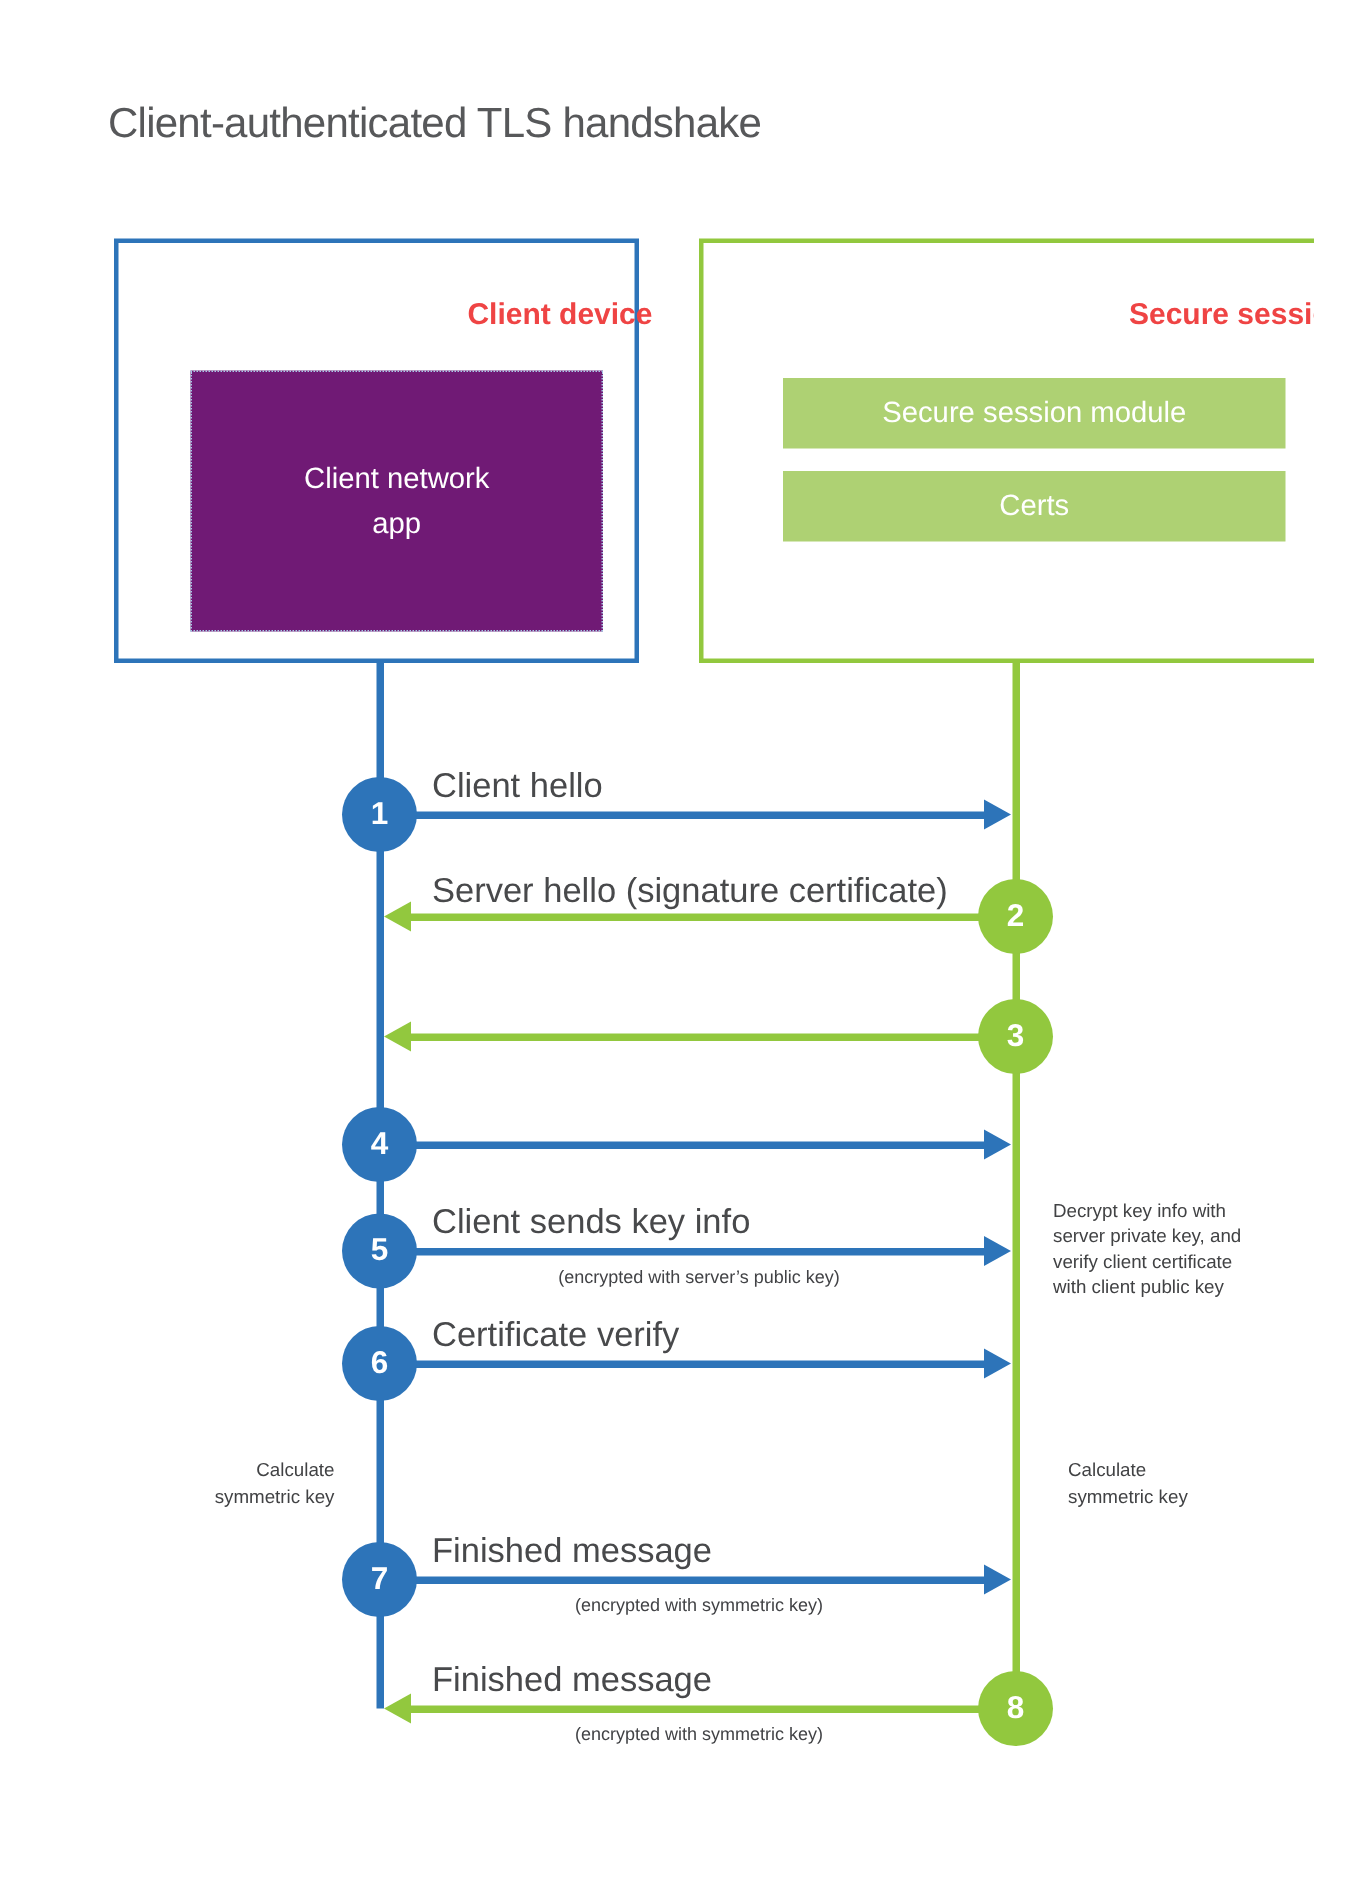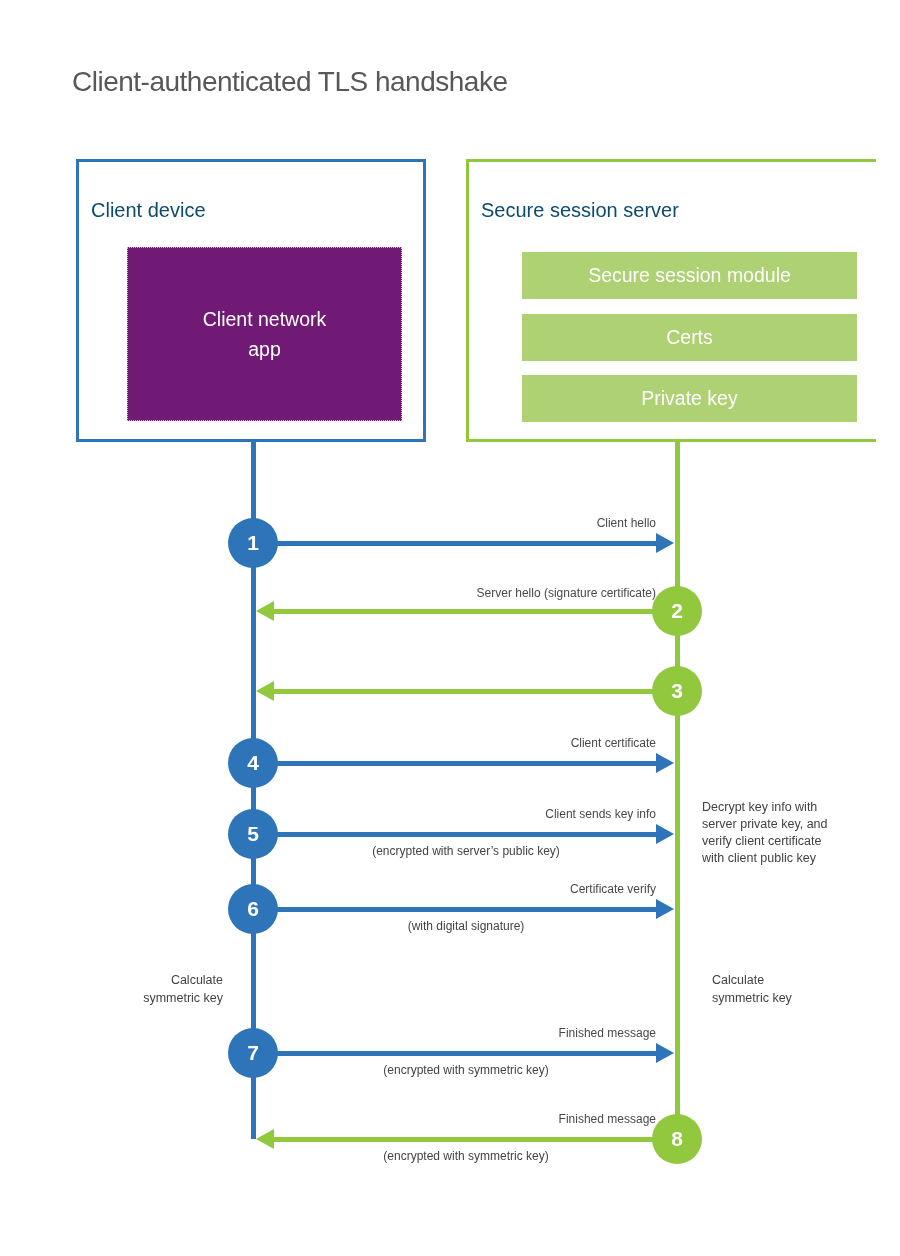--- a/index.html
+++ b/index.html
@@ -12,21 +12,21 @@
   .title {
     position:absolute; left:36px; top:30px;
     font-size:28px; font-weight:300; color:#57585a; letter-spacing:-0.5px;
   }
   
   .actor-box { position:absolute; top:123px; height:283px; background:#ffffff; }
   .client-box { left:40px;  width:350px; border:3px solid #2d74b9; }
   .server-box { left:430px; width:490px; border:3px solid #92c83e; }
   .actor-heading {
     position:absolute; left:0; top:25px; width:100%;
-    text-align:left; font-size:20px; font-weight:normal; color:#0c4a6e;
+    text-align:right; font-size:20px; font-weight:bold; color:#ef4444;
   }
   .app-box {
     position:absolute; left:36px; top:73px; width:275px; height:174px;
     background:#701a75; border:1px dotted #a8c8e6;
     display:flex; align-items:center; justify-content:center;
     color:#ffffff; font-size:19.5px; text-align:center; line-height:1.55;
     white-space:pre-line;
   }
   .module-bar {
     position:absolute; left:41px; width:335px; height:47px;
@@ -46,22 +46,22 @@
   .head.right { left:620px; border-left:18px solid #2d74b9; }
   .head.left  { left:220px; border-right:18px solid #92c83e; }
   .badge {
     position:absolute; width:50px; height:50px; border-radius:50%;
     display:flex; align-items:center; justify-content:center;
     color:#ffffff; font-size:21px; font-weight:bold;
   }
   .badge.blue  { left:192px; background:#2d74b9; }
   .badge.green { left:616px; background:#92c83e; }
   .msg-label {
-    position:absolute; left:240px; width:380px; text-align:right;
-    font-size:12px; color:#48494b; line-height:22px;
+    position:absolute; left:252px; width:380px; text-align:left;
+    font-size:23px; color:#48494b; line-height:22px;
   }
   .msg-sub {
     position:absolute; left:240px; width:380px; text-align:center;
     font-size:12px; color:#424346;
   }
   
   .note {
     position:absolute; font-size:12.5px; color:#414244;
     line-height:17px; white-space:pre-line;
   }
@@ -79,21 +79,20 @@
   <div class="actor-box client-box">
     <div class="actor-heading">Client device</div>
     <div class="app-box">Client network
 app</div>
   </div>
 
   <div class="actor-box server-box">
     <div class="actor-heading">Secure session server</div>
     <div class="module-bar" style="top:140px">Certs</div>
     <div class="module-bar" style="top:78px">Secure session module</div>
-    <div class="module-bar" style="top:201px">Private key</div>
   </div>
 
   <div class="lifeline blue" style="height:698px"></div>
   <div class="lifeline green" style="height:700px"></div>
 
   <div class="h-line blue" style="top:505px"></div>
   <div class="head right" style="top:497px"></div>
   <div class="badge blue" style="top:482px">1</div>
   <div class="msg-label" style="top:476px">Client hello</div>
 
@@ -102,33 +101,31 @@
   <div class="badge green" style="top:550px">2</div>
   <div class="msg-label" style="top:546px">Server hello (signature certificate)</div>
 
   <div class="h-line green" style="top:653px"></div>
   <div class="head left" style="top:645px"></div>
   <div class="badge green" style="top:630px">3</div>
 
   <div class="h-line blue" style="top:725px"></div>
   <div class="head right" style="top:717px"></div>
   <div class="badge blue" style="top:702px">4</div>
-  <div class="msg-label" style="top:696px">Client certificate</div>
 
   <div class="h-line blue" style="top:796px"></div>
   <div class="head right" style="top:788px"></div>
   <div class="badge blue" style="top:773px">5</div>
   <div class="msg-label" style="top:767px">Client sends key info</div>
   <div class="msg-sub" style="top:808px">(encrypted with server’s public key)</div>
 
   <div class="h-line blue" style="top:871px"></div>
   <div class="head right" style="top:863px"></div>
   <div class="badge blue" style="top:848px">6</div>
   <div class="msg-label" style="top:842px">Certificate verify</div>
-  <div class="msg-sub" style="top:883px">(with digital signature)</div>
 
   <div class="h-line blue" style="top:1015px"></div>
   <div class="head right" style="top:1007px"></div>
   <div class="badge blue" style="top:992px">7</div>
   <div class="msg-label" style="top:986px">Finished message</div>
   <div class="msg-sub" style="top:1027px">(encrypted with symmetric key)</div>
 
   <div class="h-line green" style="top:1101px"></div>
   <div class="head left" style="top:1093px"></div>
   <div class="badge green" style="top:1078px">8</div>

